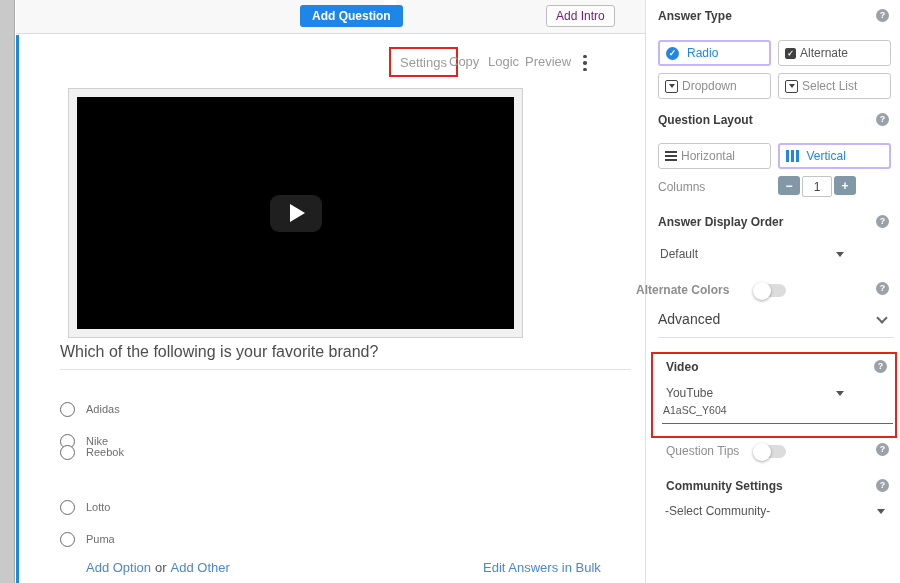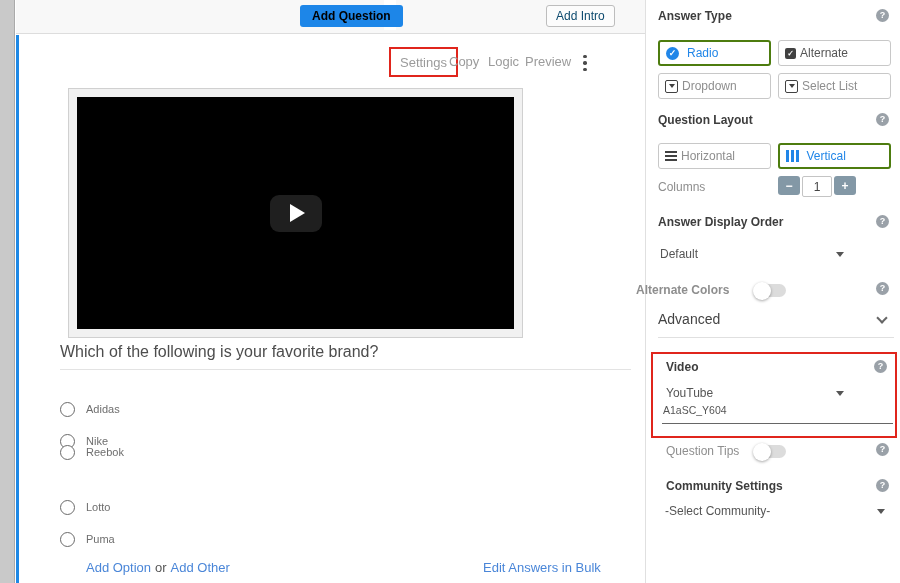--- a/index.html
+++ b/index.html
@@ -8,23 +8,23 @@
   .abs{position:absolute;box-sizing:border-box;}
 
   
   #left-rail{left:0;top:0;width:15px;height:583px;background:#c9c9c9;border-right:1px solid #aaa;}
   #top-bar{left:16px;top:0;width:629px;height:34px;background:#f8f8f8;border-bottom:1px solid #ddd;}
   #top-gap{left:384px;top:0;width:12px;height:30px;background:#fff;}
   #main-panel{left:16px;top:35px;width:629px;height:548px;background:#fff;border-left:3px solid #1e88e5;}
   #sidebar{left:645px;top:0;width:255px;height:583px;background:#fff;border-left:1px solid #e0e0e0;}
 
   
-  .btn-primary{height:22px;padding:0 12px;background:#1d86e8;color:#000000;font-size:12px;font-weight:700;
+  .btn-primary{height:22px;padding:0 12px;background:#1d86e8;color:#ffffff;font-size:12px;font-weight:700;
                border:none;border-radius:3px;display:flex;align-items:center;cursor:pointer;}
-  .btn-outline{height:22px;padding:0 9px;background:#fcfcfc;color:#0c4a6e;font-size:12px;
+  .btn-outline{height:22px;padding:0 9px;background:#fcfcfc;color:#701a75;font-size:12px;
                border:1px solid #bdbdbd;border-radius:3px;display:flex;align-items:center;cursor:pointer;}
 
   
   .tab{font-size:13px;color:#9b9b9b;cursor:pointer;}
   .red-frame{border:2px solid #e0251c;}
   #tab-settings-box{left:389px;top:47px;padding:4px 9px;}
   .kebab{display:flex;flex-direction:column;align-items:center;cursor:pointer;}
   .kebab i{width:3.5px;height:3.5px;border-radius:50%;background:#4a4a4a;margin:1.6px 0;}
 
   
@@ -47,21 +47,21 @@
 
   
   .s-label-b{font-size:12px;font-weight:700;color:#3d3d3d;}
   .s-label-g{font-size:12px;color:#8e8e8e;}
   .s-value{font-size:12px;color:#555;}
   .help{width:13px;height:13px;border-radius:50%;background:#9aa1a8;color:#fff;
         display:flex;align-items:center;justify-content:center;cursor:pointer;}
   .help::after{content:"?";font-size:9px;font-weight:700;line-height:1;}
   .typebtn{width:113px;height:26px;background:#fff;border:1px solid #c8c8c8;border-radius:3px;
            display:flex;align-items:center;gap:4px;padding-left:6px;font-size:12px;color:#555;cursor:pointer;}
-  .typebtn.sel{border:2px solid #4d7c0f;color:#2186e8;gap:8px;}
+  .typebtn.sel{border:2px solid #c4b5fd;color:#2186e8;gap:8px;}
   .typebtn.dim{color:#8e8e8e;}
 
   
   .ic-radio{width:13px;height:13px;border-radius:50%;background:#2186e8;color:#fff;
             display:flex;align-items:center;justify-content:center;flex:none;}
   .ic-radio::after{content:"✓";font-size:9px;font-weight:700;}
   .ic-check{width:11px;height:11px;border-radius:2px;background:#414141;color:#fff;
             display:flex;align-items:center;justify-content:center;flex:none;}
   .ic-check::after{content:"✓";font-size:8px;font-weight:700;}
   .ic-drop{width:11px;height:11px;border:1.5px solid #414141;border-radius:2px;

